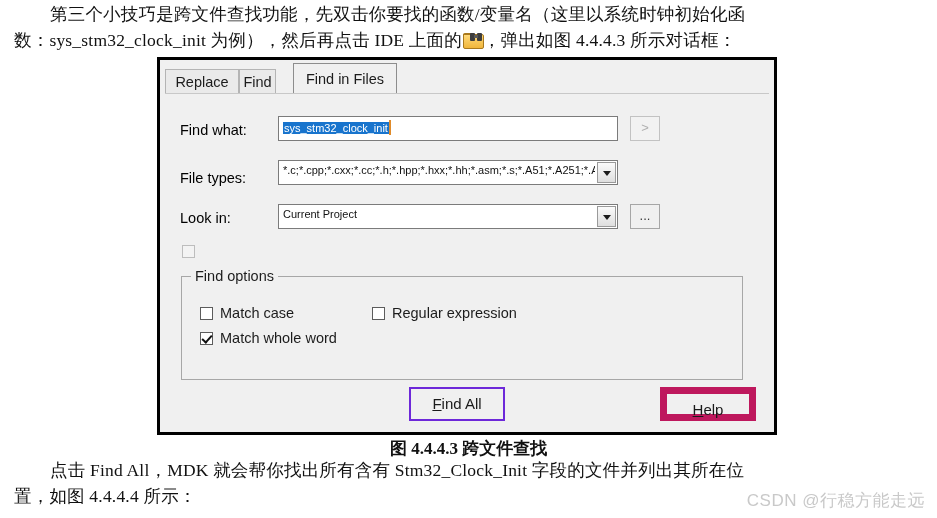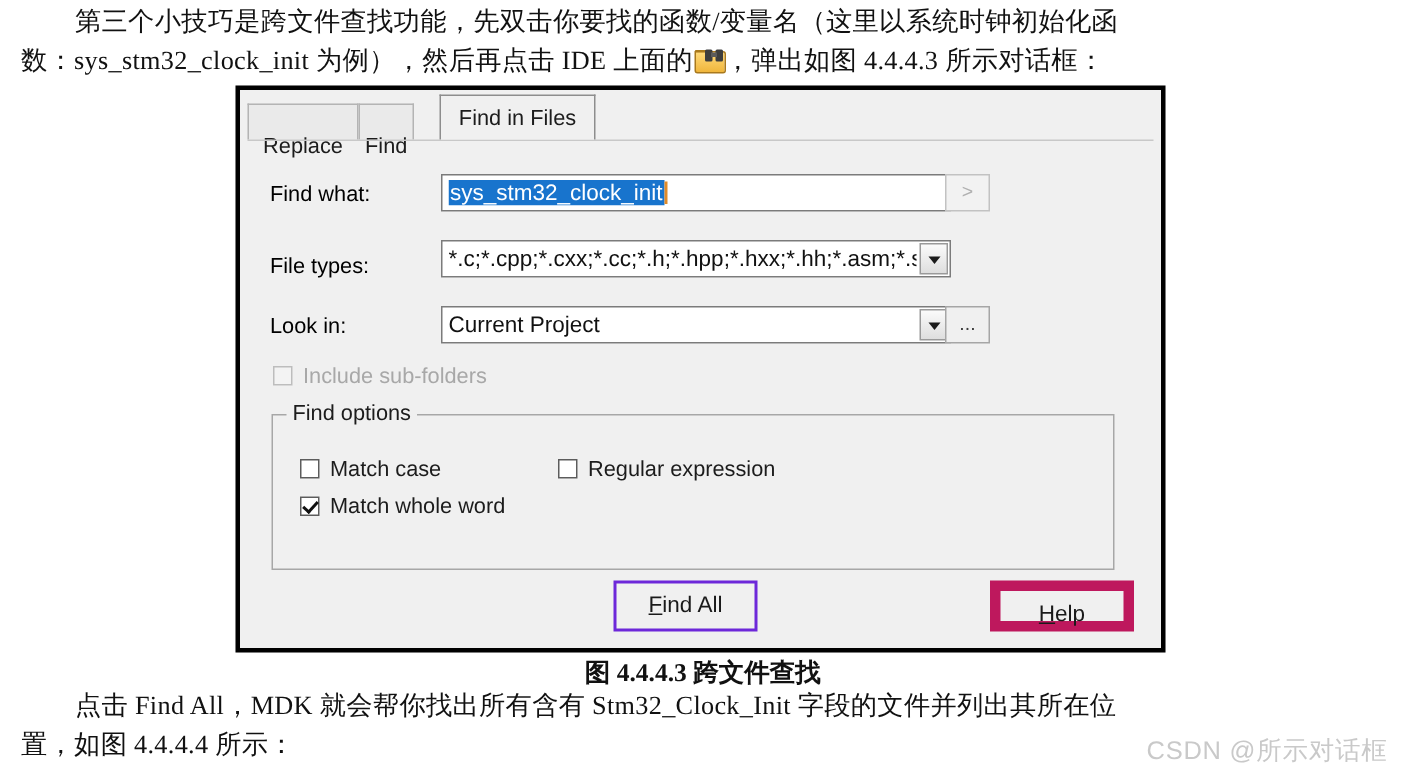--- a/index.html
+++ b/index.html
@@ -125,21 +125,21 @@
     position: absolute;
     bottom: 0;
     background: #f0f0f0;
     border: 1px solid #a0a0a0;
     border-bottom: none;
     box-sizing: border-box;
     text-align: center;
     font-size: 14.5px;
     color: #1c1c1c;
     line-height: 1;
-    padding-top: 21px;
+    padding-top: 5px;
   }
   .tab.inactive {
     height: 24px;
     background: #eaeaea;
     border-color: #b4b4b4;
   }
   .tab.active {
     height: 30px;
     background: #f0f0f0;
     padding-top: 8px;
@@ -169,25 +169,24 @@
   #lbl-find-what  { left: 20px; top: 62px; }
   #lbl-file-types { left: 20px; top: 110px; }
   #lbl-look-in    { left: 20px; top: 150px; }
 
   .combo, .textbox {
     position: absolute;
     height: 25px;
     background: #ffffff;
     border: 1px solid #7b7b7b;
     box-sizing: border-box;
-    font-size: 15px;
+    font-size: 11px;
     color: #111;
     overflow: hidden;
     white-space: nowrap;
-    margin-left: 16px;
   }
   .combo .val, .textbox .val {
     position: absolute;
     left: 4px;
     top: 3px;
     right: 22px;
     overflow: hidden;
     white-space: nowrap;
   }
   .combo .arrow {
@@ -360,21 +359,21 @@
   </div>
 
   <div class="field-label" id="lbl-look-in">Look in:</div>
   <div class="combo" id="fld-look-in">
     <span class="val">Current Project</span>
     <span class="arrow"></span>
   </div>
   <div class="sidebtn" id="btn-browse">...</div>
 
   <div class="checkrow disabled" id="chk-subfolders">
-    <span class="box"></span><span>Include sub-folders</span>
+    <span class="box"></span>
   </div>
 
   <div id="group-find-options"></div>
   <div id="group-title">Find options</div>
 
   <div class="checkrow" id="chk-match-case">
     <span class="box"></span><span>Match case</span>
   </div>
   <div class="checkrow" id="chk-regex">
     <span class="box"></span><span>Regular expression</span>
@@ -387,13 +386,13 @@
   <div class="dlgbtn" id="btn-help"><span class="accel">H</span><span>elp</span></div>
 </div>
 
 <div class="caption">图 4.4.4.3 跨文件查找</div>
 
 <div class="doc-text" id="para-bottom">
   <span class="indent"></span><span>点击 Find All，MDK 就会帮你找出所有含有 Stm32_Clock_Init 字段的文件并列出其所在位</span><br>
   <span>置，如图 4.4.4.4 所示：</span>
 </div>
 
-<div class="watermark">CSDN @所示对话框</div>
+<div class="watermark">CSDN @行稳方能走远</div>
 
 </body></html>

